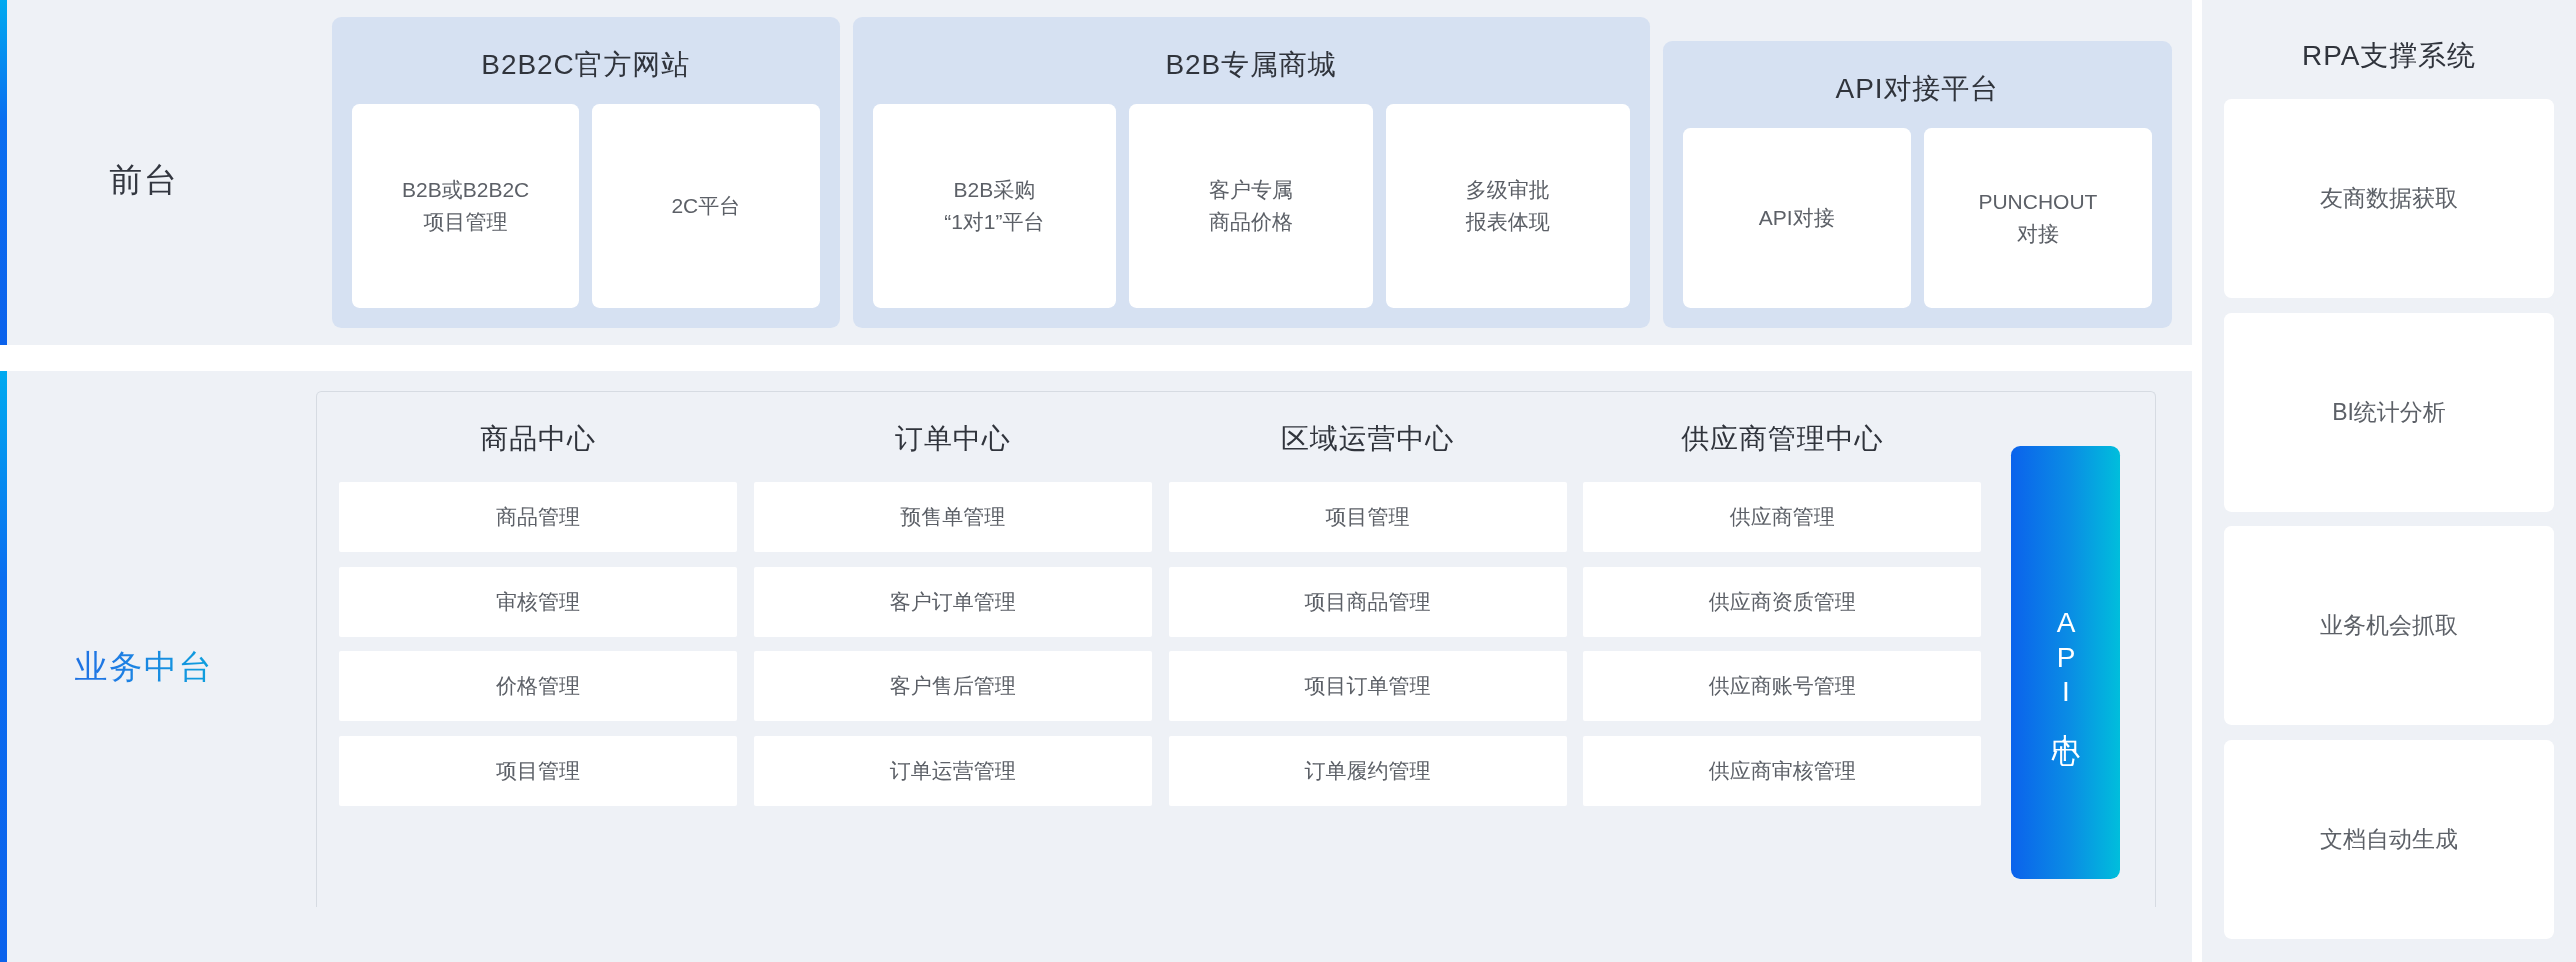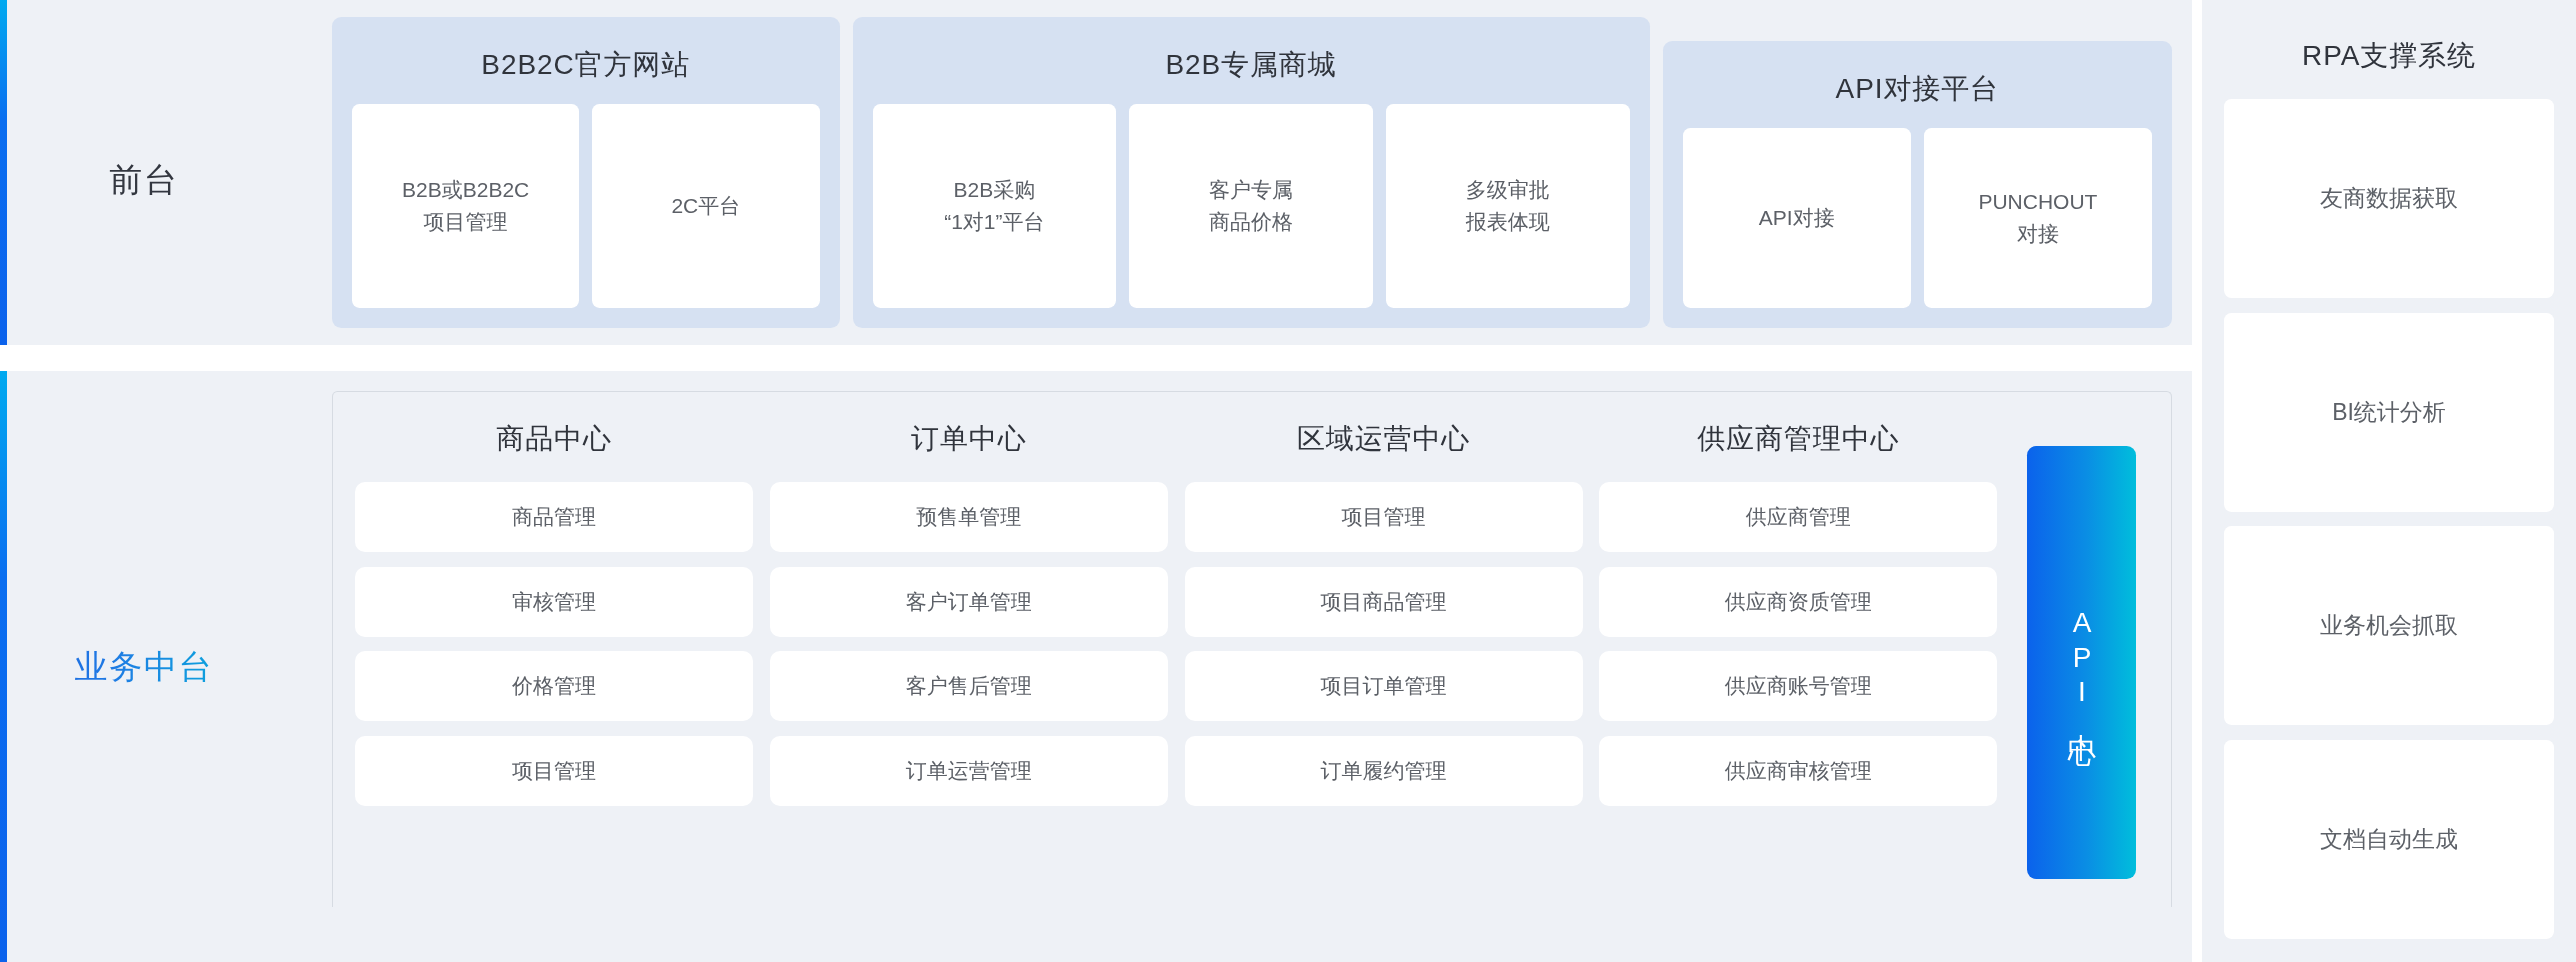--- a/index.html
+++ b/index.html
@@ -104,21 +104,21 @@
     padding: 5.5px 9.2px;
     box-sizing: border-box;
   }
   .panel-w1 { width: 542px; }
   .panel-w2 { width: 853px; }
   .panel-w3 { width: 544px; margin-top: 24px; }
 
   
   .mid-row {
     position: absolute;
-    left: 288px;
+    left: 272px;
     top: 371px;
     width: 1904px;
     height: 536px;
     background: #eef1f6;
     box-sizing: border-box;
     padding: 20px 20px 0 44px;
   }
   .mid-frame {
     width: 100%;
     height: 100%;
@@ -139,21 +139,21 @@
   }
   .center-title {
     text-align: center;
     font-size: 28px;
     color: #30343c;
     padding: 13px 0 24px 0;
     letter-spacing: 0.9px;
   }
   .center-card {
     background: #ffffff;
-    border-radius: 10px;
+    border-radius: 2px;
     height: 70px;
     margin-bottom: 14.8px;
     display: flex;
     align-items: center;
     justify-content: center;
     font-size: 21px;
     color: #5c6067;
   }
   .api-center {
     width: 109px;

